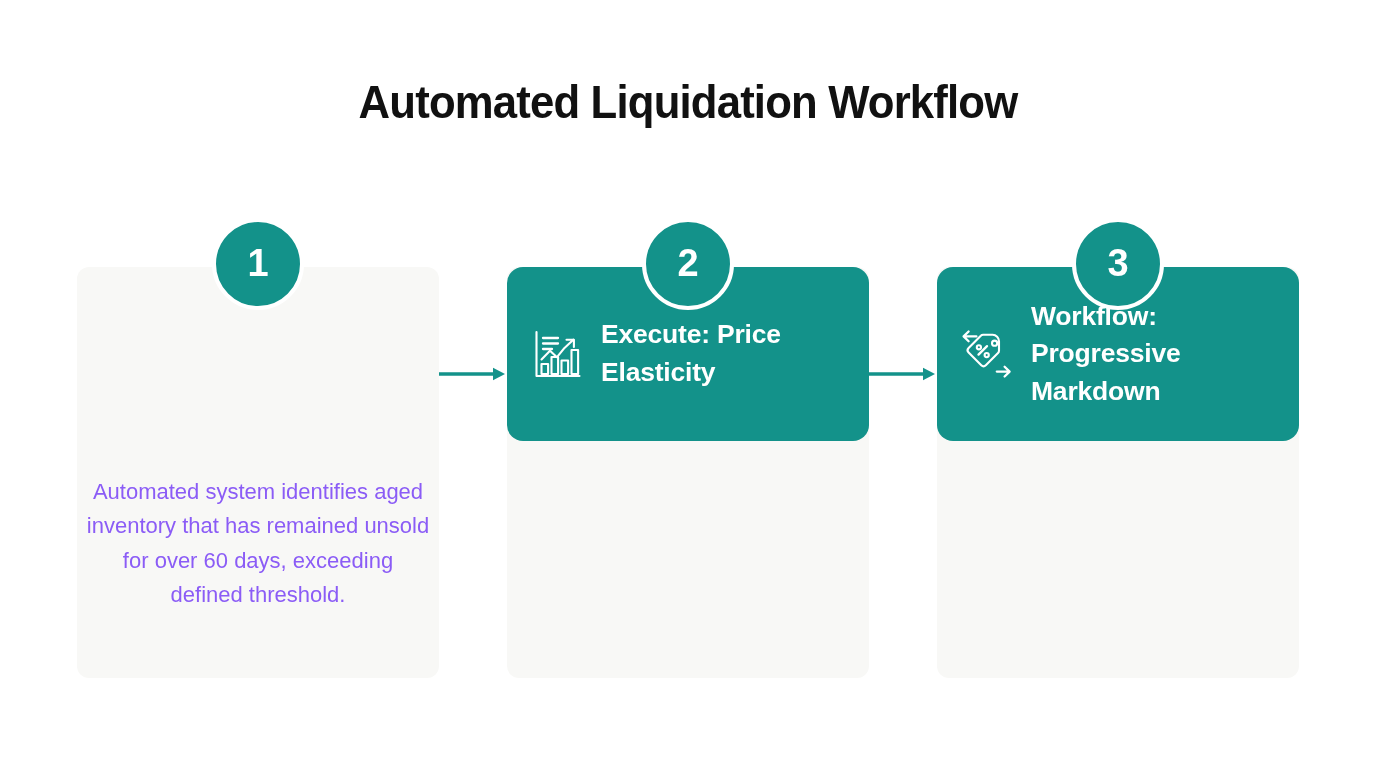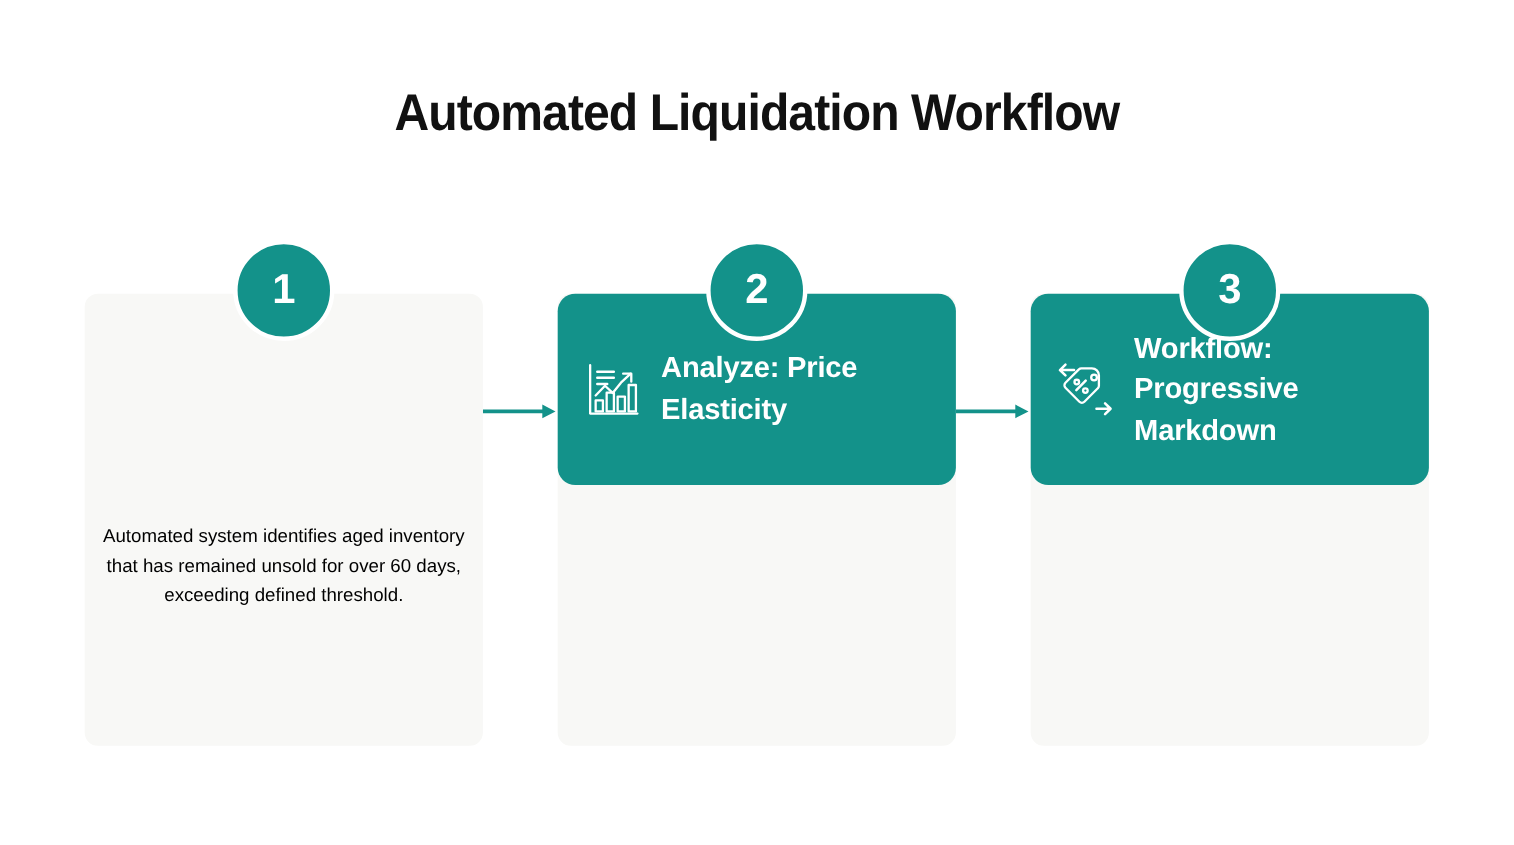--- a/index.html
+++ b/index.html
@@ -131,23 +131,23 @@
     margin-top: -2px;
   }
 
   
   .step-desc {
     position: absolute;
     top: 257px;
     left: 8px;
     width: 346px;
     text-align: center;
-    font-size: 17px;
+    font-size: 22px;
     line-height: 1.56;
-    color: #000000;
+    color: #8b5cf6;
     z-index: 2;
   }
 
   
   .connector {
     position: absolute;
     top: 367px;
     height: 14px;
     z-index: 4;
   }
@@ -186,21 +186,21 @@
               <path d="M14 12h15M14 17.5h15M14 23h9"></path>
             </g>
             <rect x="12.5" y="38" width="6.6" height="10"></rect>
             <rect x="22.5" y="31" width="6.6" height="17"></rect>
             <rect x="32.5" y="34.5" width="6.6" height="13.5"></rect>
             <rect x="42.5" y="24" width="6.6" height="24"></rect>
             <path d="M12.5 33.5l8.5-8.8 7 6.5 7.5-9.3 8.8-8.2"></path>
             <path d="M44.9 13.7h-7.4M44.9 13.7v7.3"></path>
           </svg>
         </span>
-        <span class="step-title">Analyze: Price
+        <span class="step-title">Execute: Price
 Elasticity</span>
       </div>
 
       <div class="step-badge">
         <span class="step-badge-num">2</span>
       </div>
 
     </div>
 
     <div class="step">

